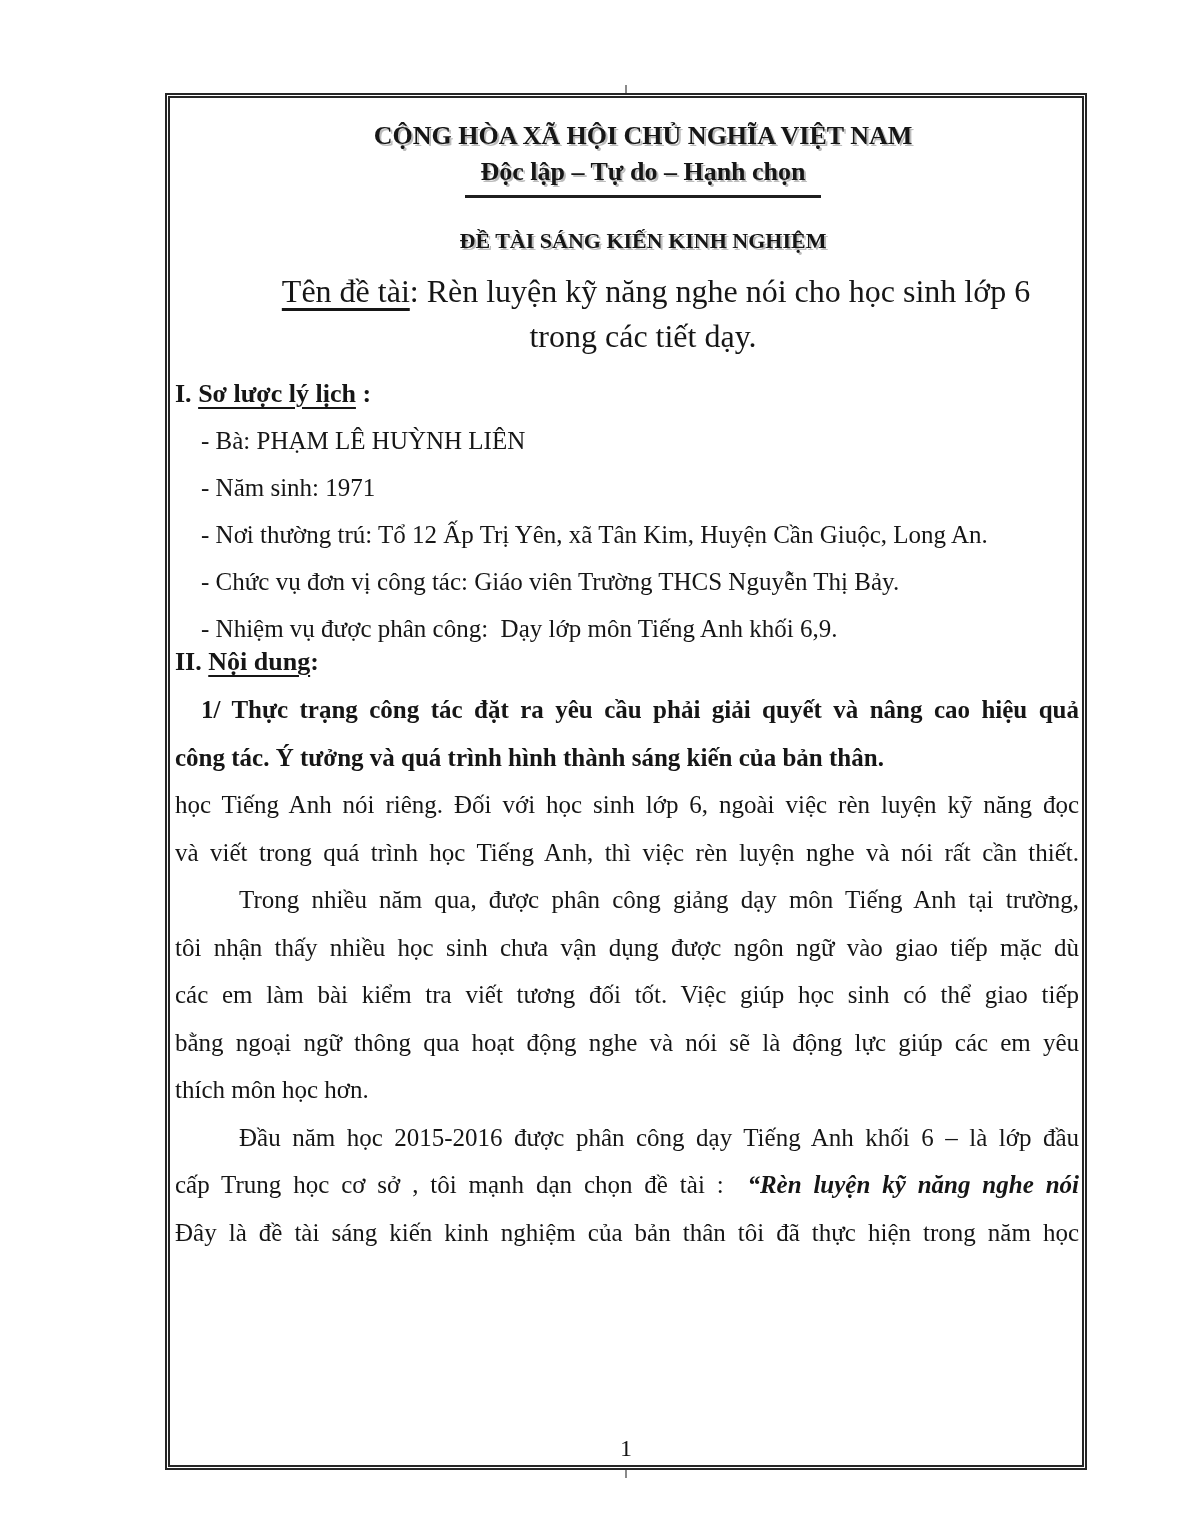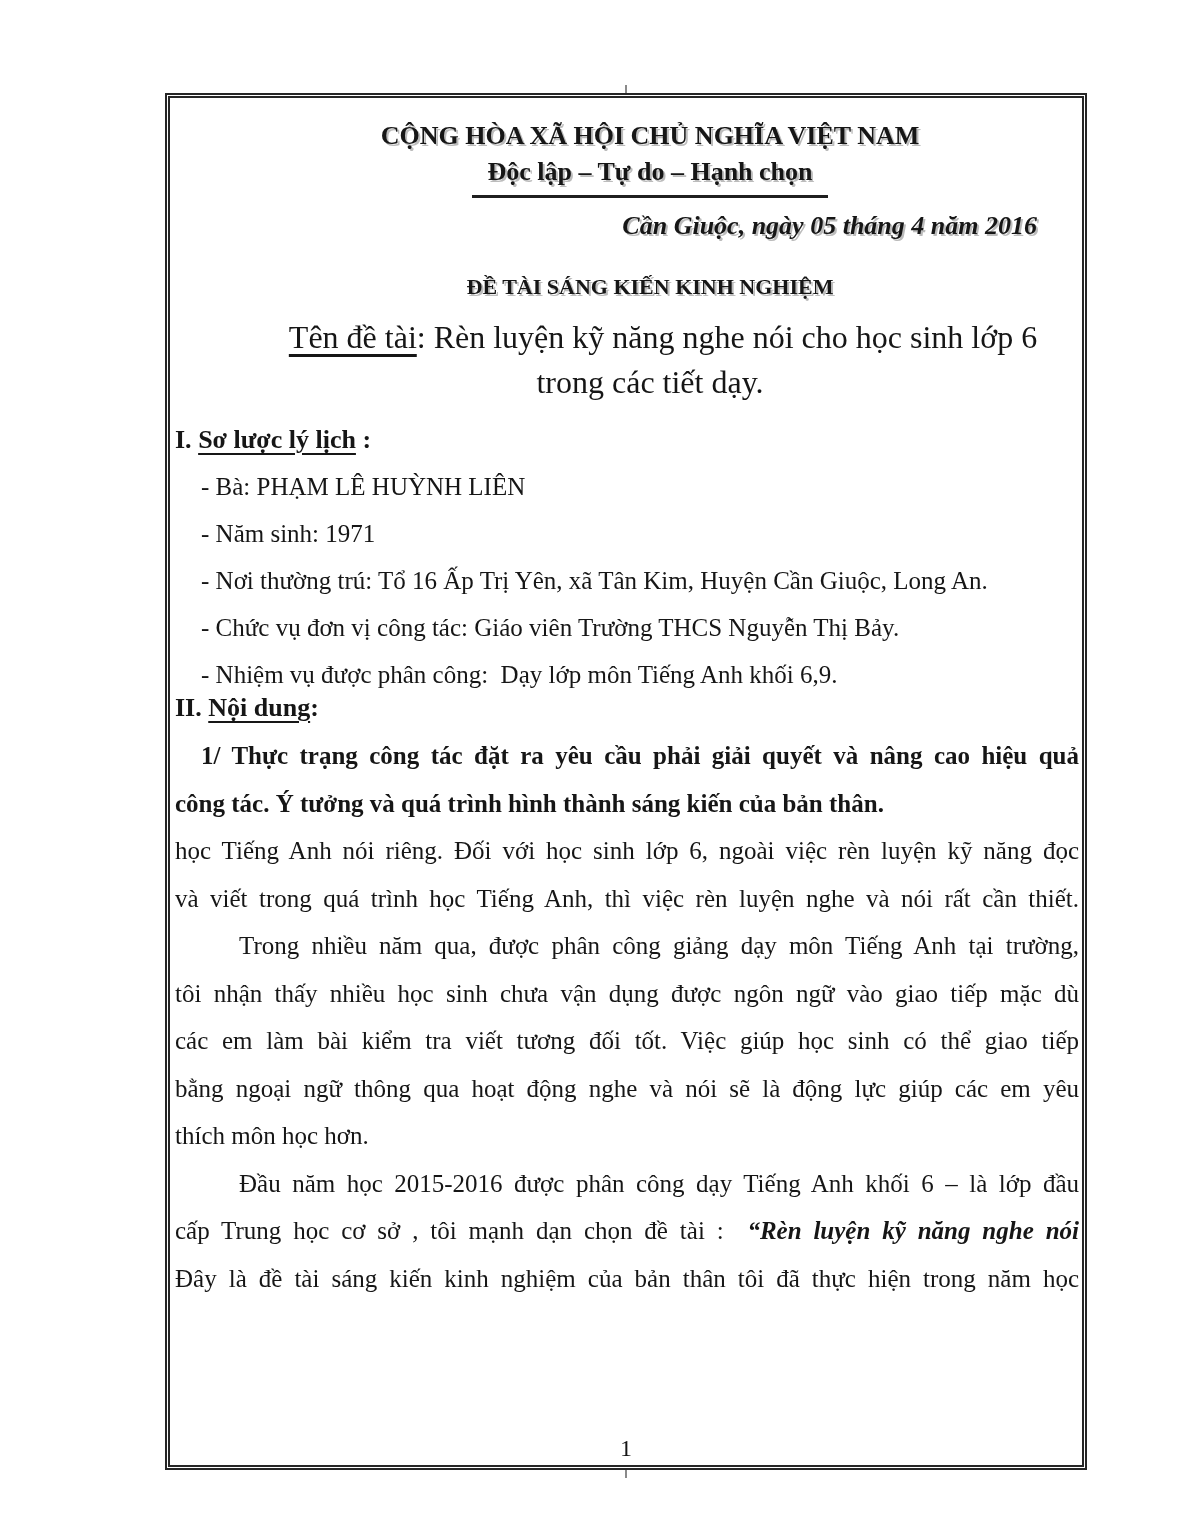--- a/index.html
+++ b/index.html
@@ -19,21 +19,21 @@
     position: absolute; left: 165px; top: 93px;
     width: 922px; height: 1377px;
     border: 5px double #262626;
     box-sizing: border-box;
     background: #ffffff;
   }
   .content { padding: 20px 3px 0 5px; }
   .line { font-size: 25px; line-height: 47.5px; white-space: pre-wrap; }
   .jl { text-align: justify; text-align-last: justify; }
   .c { text-align: center; }
-  .shift { position: relative; left: 23px; }
+  .shift { position: relative; left: 16px; }
   .scan-shadow { text-shadow: 2px 2px 0 #bcbcbc; }
   .hdr-line { font-size: 26px; font-weight: bold; line-height: 36px; }
   .motto-rule { width: 356px; height: 0; border-top: 3px solid #1f1f1f; margin: 5px auto 0 auto; }
   .date-line {
     font-size: 26px; font-weight: bold; font-style: italic;
     line-height: 36px; text-align: right; padding-right: 42px; margin-top: 10px;
   }
   .doc-title { font-size: 22px; font-weight: bold; line-height: 42px; margin-top: 22px; }
   .doc-subtitle { font-size: 32px; line-height: 45px; margin-top: 7px; }
   .sec-head { font-size: 26px; font-weight: bold; line-height: 40px; white-space: pre-wrap; }
@@ -62,35 +62,34 @@
 
   <div class="frame">
     <div class="content">
 
       <div class="c shift">
         <div class="hdr-line scan-shadow">CỘNG HÒA XÃ HỘI CHỦ NGHĨA VIỆT NAM</div>
         <div class="hdr-line scan-shadow">Độc lập – Tự do – Hạnh chọn</div>
         <div class="motto-rule"></div>
       </div>
 
-      <div class="date-line scan-shadow">Cần Giuộc, ngày 05 tháng 4 năm 2016</div>
 
       <div class="doc-title c shift scan-shadow">ĐỀ TÀI SÁNG KIẾN KINH NGHIỆM</div>
 
       <div class="doc-subtitle c shift">
         <div class="subtitle-l1"><span class="u-sub">Tên đề tài</span><span>: Rèn luyện kỹ năng nghe nói cho học sinh lớp 6</span></div>
         <div>trong các tiết dạy.</div>
       </div>
 
       <div class="sec-head sec1-head"><span>I.</span> <span class="u">Sơ lược lý lịch</span><span> :</span></div>
 
       <div class="list">
         <div class="line">- Bà: PHẠM LÊ HUỲNH LIÊN</div>
         <div class="line">- Năm sinh: 1971</div>
-        <div class="line">- Nơi thường trú: Tổ 16 Ấp Trị Yên, xã Tân Kim, Huyện Cần Giuộc, Long An.</div>
+        <div class="line">- Nơi thường trú: Tổ 12 Ấp Trị Yên, xã Tân Kim, Huyện Cần Giuộc, Long An.</div>
         <div class="line">- Chức vụ đơn vị công tác: Giáo viên Trường THCS Nguyễn Thị Bảy.</div>
         <div class="line">- Nhiệm vụ được phân công:  Dạy lớp môn Tiếng Anh khối 6,9.</div>
       </div>
 
       <div class="sec-head sec2-head"><span>II.</span> <span class="u">Nội dung</span><span>:</span></div>
 
       <div class="boldpara">
         <div class="line jl ind1">1/ Thực trạng công tác đặt ra yêu cầu phải giải quyết và nâng cao hiệu quả</div>
         <div class="line">công tác. Ý tưởng và quá trình hình thành sáng kiến của bản thân.</div>
       </div>

